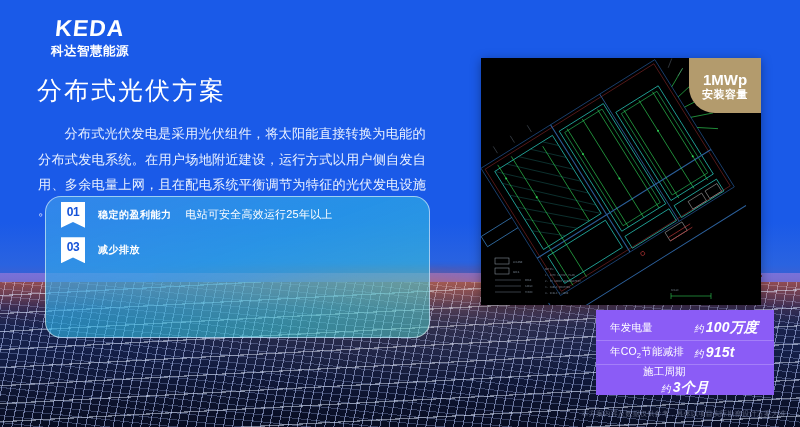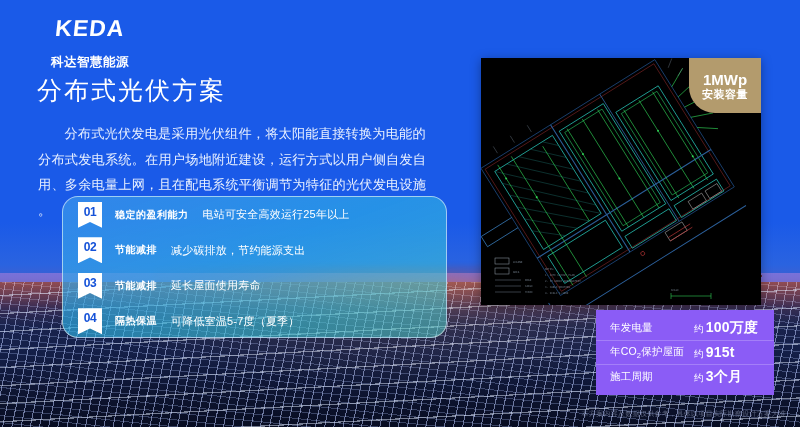--- a/index.html
+++ b/index.html
@@ -90,38 +90,38 @@
   }
 
   
   .logo { position:absolute; left:30px; top:17px; width:120px; }
   .logo-mark {
     font-size:23px; font-weight:bold; color:#ffffff; letter-spacing:1px;
     line-height:1; font-family:"Liberation Sans",sans-serif;
     transform:skewX(-6deg); text-align:center;
   }
   .logo-sub {
-    margin-top:16px; font-size:12.5px; color:#ffffff; letter-spacing:0.5px;
+    margin-top:5px; font-size:12.5px; color:#ffffff; letter-spacing:0.5px;
     text-align:center; line-height:1; font-weight:bold;
   }
 
   
   .title {
     position:absolute; left:37px; top:74px;
     font-size:25px; font-weight:normal; color:#ffffff; letter-spacing:2px;
   }
   .body-copy {
     position:absolute; left:38px; top:121px; width:400px;
     font-size:13.2px; line-height:1.95; color:#e8f0ff; letter-spacing:0.2px;
   }
   .body-copy p { text-indent:2em; }
 
   
   .feature-panel {
-    position:absolute; left:62px; top:196px; width:385px; height:142px;
+    position:absolute; left:45px; top:196px; width:385px; height:142px;
     border-radius:16px;
     border:1px solid rgba(255,255,255,0.55);
     background:linear-gradient(160deg,
        rgba(60,150,235,0.72) 0%,
        rgba(45,175,230,0.66) 45%,
        rgba(60,200,215,0.58) 78%,
        rgba(90,215,205,0.5) 100%);
     overflow:hidden;
   }
   .feature-row {
@@ -169,24 +169,24 @@
   .stats {
     position:absolute; left:596px; top:310px; width:178px; height:85px;
     background:#8b5cf6;
     padding:6px 0;
   }
   .stat-row {
     display:flex; align-items:center; height:24.5px;
     padding:0 14px;
     border-bottom:1px solid rgba(255,255,255,0.22);
   }
-  .stat-row:last-child { border-bottom:none; }
+  .stat-row:last-child { border-bottom:none;flex-direction:column; }
   .stat-label { font-size:10.5px; color:#ffffff; flex:none; width:84px; letter-spacing:0.2px; }
   .stat-label sub { font-size:7.5px; }
-  .stat-value { font-size:14px; font-weight:bold; color:#ffffff; letter-spacing:0.2px; }
+  .stat-value { font-size:14px; font-weight:bold; color:#ffffff; letter-spacing:0.2px;font-style:italic; }
   .stat-value .approx { font-size:9.5px; font-weight:normal; margin-right:2px; }
 
   
   .footer-note {
     position:absolute; right:14px; bottom:8px;
     font-size:7px; color:rgba(215,225,255,0.38); letter-spacing:0.3px;
     white-space:nowrap;
   }
 </style>
 </head>
@@ -222,43 +222,28 @@
 <div class="feature-panel">
 
   <div class="feature-row">
     <div class="badge">
       <span>01</span>
     </div>
     <div class="f-title">稳定的盈利能力</div>
     <div class="f-desc">电站可安全高效运行25年以上</div>
   </div>
 
-  <div class="feature-row">
-    <div class="badge">
-      <span>02</span>
-    </div>
-    <div class="f-title">节能减排</div>
-    <div class="f-desc">减少碳排放，节约能源支出</div>
-  </div>
 
   <div class="feature-row">
     <div class="badge">
       <span>03</span>
     </div>
-    <div class="f-title">节能减排</div>
-    <div class="f-desc">延长屋面使用寿命</div>
-  </div>
-
-  <div class="feature-row">
-    <div class="badge">
-      <span>04</span>
-    </div>
-    <div class="f-title">隔热保温</div>
-    <div class="f-desc">可降低室温5-7度（夏季）</div>
-  </div>
+    <div class="f-title">减少排放</div>
+  </div>
+
 
 </div>
 
 <div class="cad">
   <svg width="280" height="247" viewBox="0 0 280 247">
     <rect x="0" y="0" width="280" height="247" fill="#000"></rect>
     <g transform="rotate(-32 140 123)" fill="none" stroke-width="0.7">
 
       <rect x="28" y="38" width="205" height="150" stroke="#1f4f8a"></rect>
       <rect x="31" y="41" width="199" height="144" stroke="#6b1f1f"></rect>
@@ -358,21 +343,21 @@
 <div class="stats">
 
   <div class="stat-row">
     <div class="stat-label">年发电量</div>
     <div class="stat-value">
       <span class="approx">约</span><span>100万度</span>
     </div>
   </div>
 
   <div class="stat-row">
-    <div class="stat-label"><span>年CO</span><sub>2</sub><span>保护屋面</span></div>
+    <div class="stat-label"><span>年CO</span><sub>2</sub><span>节能减排</span></div>
     <div class="stat-value">
       <span class="approx">约</span><span>915t</span>
     </div>
   </div>
 
   <div class="stat-row">
     <div class="stat-label">施工周期</div>
     <div class="stat-value">
       <span class="approx">约</span><span>3个月</span>
     </div>

